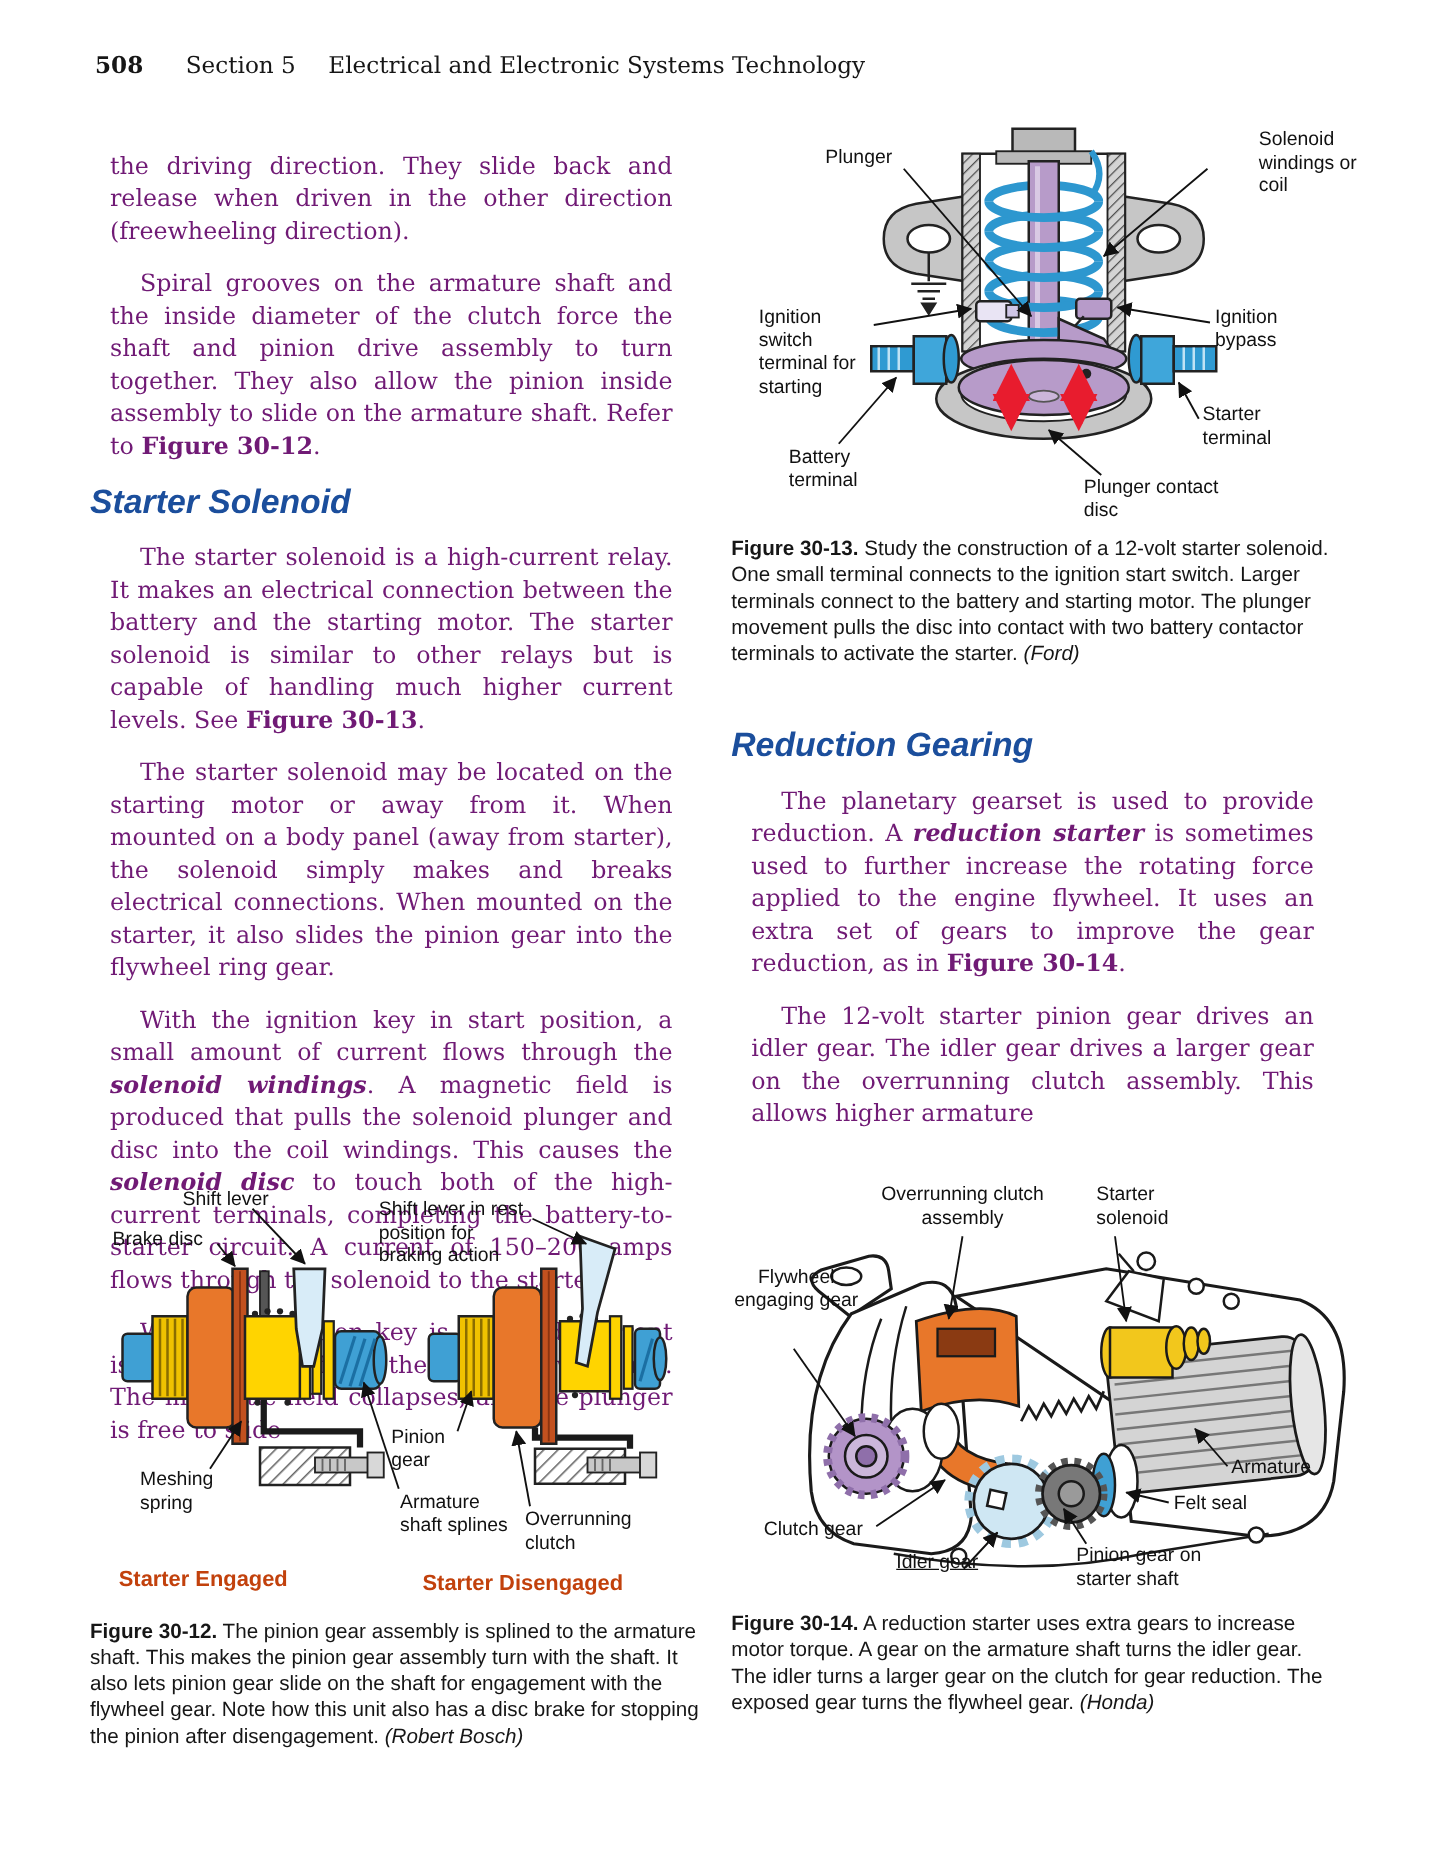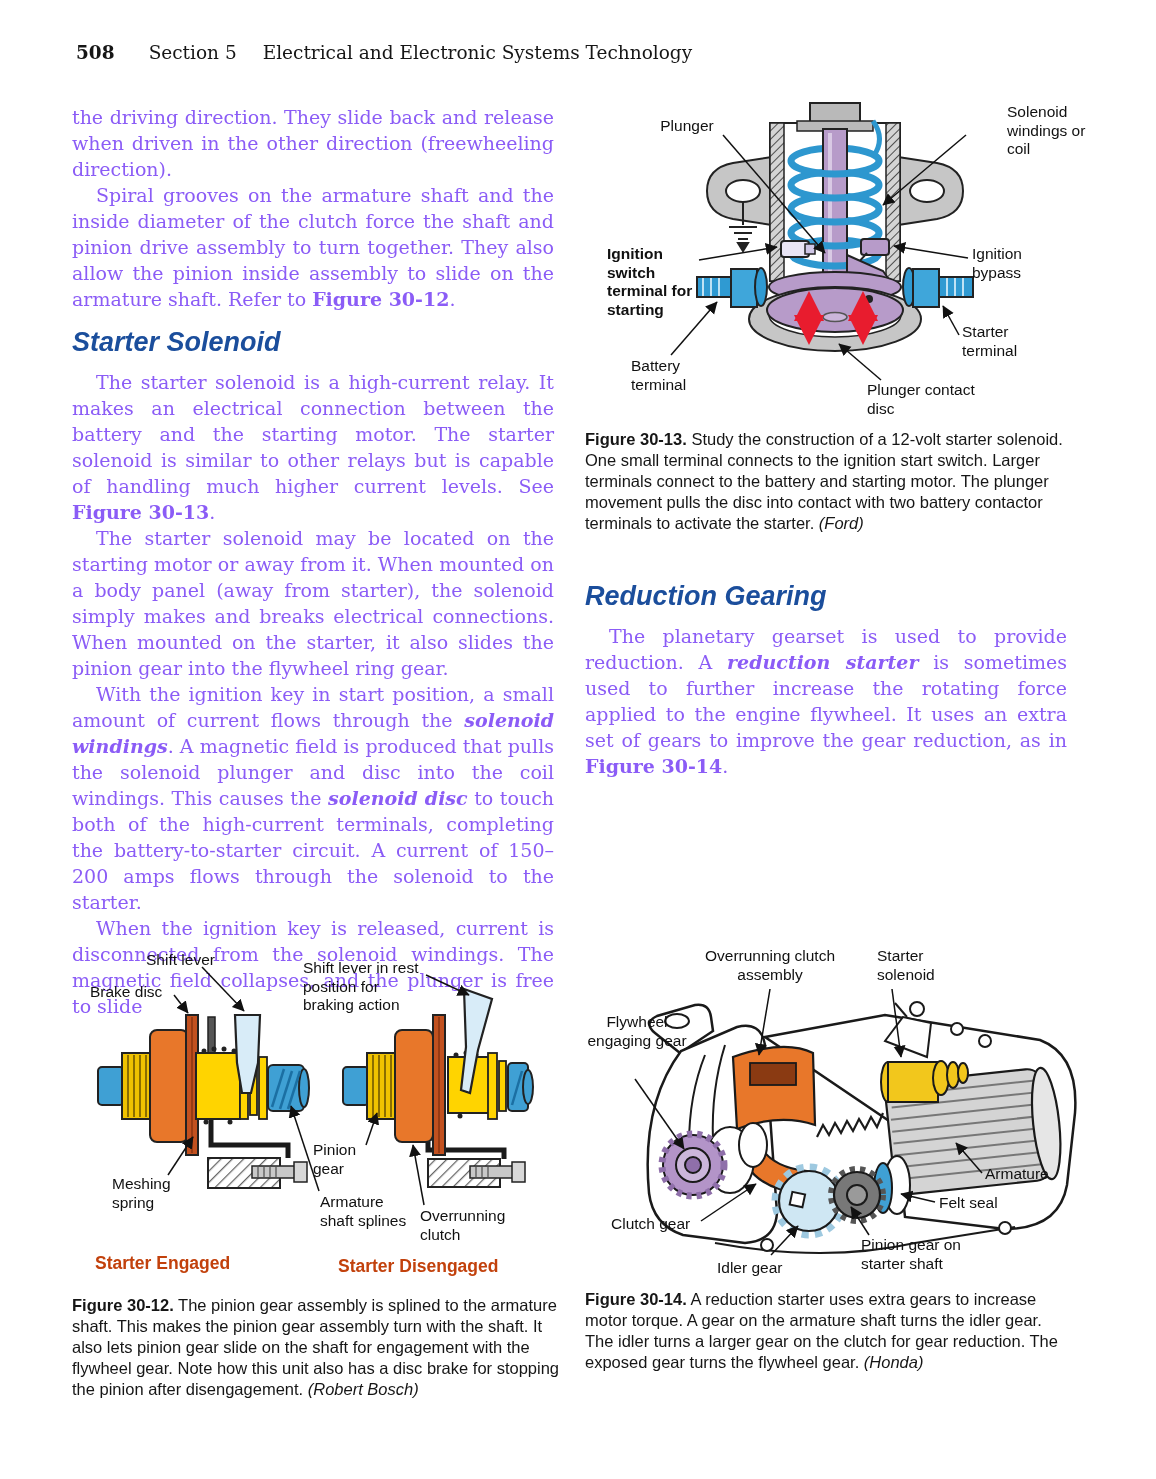--- a/index.html
+++ b/index.html
@@ -2,21 +2,21 @@
 <html><head>
 <meta charset="utf-8">
 <style>
   html,body{margin:0;padding:0;background:#888;}
   .sheet{position:relative;width:1156px;height:1479px;background:#ffffff;overflow:hidden;
          font-family:"Liberation Sans",sans-serif;}
   .page-header{position:absolute;left:76px;top:42px;font:18.5px "DejaVu Serif",serif;color:#161616;}
   .page-header .num{font-weight:bold;margin-right:34px;}
   .page-header .sec{margin-right:26px;}
   .coltext{position:absolute;width:482px;}
-  .coltext p{font:19px/26px "DejaVu Serif",serif;text-align:justify;margin:0;color:#8b5cf6;}
+  .coltext p{font:19px/26px "DejaVu Serif",serif;text-align:justify;margin:16px;color:#701a75;}
   .coltext p.ind{text-indent:24px;}
   .coltext b{font-weight:bold;}
   .bi{font-weight:bold;font-style:italic;}
   h2.head{font-family:"Liberation Sans",sans-serif;font-style:italic;font-weight:bold;
           font-size:27px;color:#1b4e9c;margin:15px 0 11px 0;}
   .fig{position:absolute;}
   .fig svg{position:absolute;left:0;top:0;}
   .lbl{position:absolute;font:15.5px/1.2 "Liberation Sans",sans-serif;color:#111;}
   .lbl.center{text-align:center;}
   .lbl.right{text-align:center;}
@@ -141,33 +141,34 @@
         <line x1="381" y1="40" x2="298" y2="110" marker-end="url(#a13)"></line>
         <line x1="114" y1="165" x2="192" y2="152" marker-end="url(#a13)"></line>
         <line x1="383" y1="163" x2="309" y2="151" marker-end="url(#a13)"></line>
         <line x1="374" y1="240" x2="358" y2="211" marker-end="url(#a13)"></line>
         <line x1="86" y1="260" x2="132" y2="207" marker-end="url(#a13)"></line>
         <line x1="296" y1="285" x2="254" y2="249" marker-end="url(#a13)"></line>
       </g>
     </svg>
     <div class="lbl right" style="left:70px;top:22px;width:64px;">Plunger</div>
     <div class="lbl" style="left:386px;top:8px;width:88px;margin-left:36px;">Solenoid windings or coil</div>
-    <div class="lbl" style="left:22px;top:150px;width:90px;font-weight:bold;">Ignition switch terminal for starting</div>
+    <div class="lbl" style="left:22px;top:150px;width:90px;">Ignition switch terminal for starting</div>
     <div class="lbl" style="left:387px;top:150px;width:70px;">Ignition bypass</div>
     <div class="lbl" style="left:377px;top:228px;width:76px;">Starter terminal</div>
     <div class="lbl" style="left:46px;top:262px;width:70px;">Battery terminal</div>
     <div class="lbl" style="left:282px;top:286px;width:110px;">Plunger contact disc</div>
     <figcaption class="caption" style="left:0;top:334px;width:478px;">
       <b>Figure 30-13.</b><span> Study the construction of a 12-volt starter solenoid. One small terminal connects to the ignition start switch. Larger terminals connect to the battery and starting motor. The plunger movement pulls the disc into contact with two battery contactor terminals to activate the starter. </span><i>(Ford)</i>
     </figcaption>
   </figure>
 
   <div class="coltext" style="left:585px;top:566px;">
     <h2 class="head">Reduction Gearing</h2>
     <p class="ind"><span>The planetary gearset is used to provide reduction. A </span><span class="bi">reduction starter</span><span> is sometimes used to further increase the rotating force applied to the engine flywheel. It uses an extra set of gears to improve the gear reduction, as in </span><b>Figure 30-14</b><span>.</span></p>
+    <p class="ind"><span>The 12-volt starter pinion gear drives an idler gear. The idler gear drives a larger gear on the overrunning clutch assembly. This allows higher armature</span></p>
   </div>
 
   <figure class="fig" style="left:72px;top:945px;width:500px;height:470px;margin:0;">
     <svg width="500" height="345" viewBox="0 0 500 345">
       <defs>
         <marker id="a12" markerWidth="9" markerHeight="9" refX="7.5" refY="4" orient="auto">
             <path d="M0,0L8,4L0,8z" fill="#111"></path>
           </marker>
         <pattern id="hb12" width="8" height="8" patternUnits="userSpaceOnUse" patternTransform="rotate(45)">
           <rect width="8" height="8" fill="#ffffff"></rect>
@@ -347,20 +348,20 @@
         <line x1="186" y1="310" x2="213" y2="281" marker-end="url(#a14)"></line>
         <line x1="284" y1="290" x2="266" y2="262" marker-end="url(#a14)"></line>
       </g>
     </svg>
     <div class="lbl center" style="left:110px;top:2px;width:150px;">Overrunning clutch assembly</div>
     <div class="lbl" style="left:292px;top:2px;width:80px;">Starter solenoid</div>
     <div class="lbl center" style="left:2px;top:68px;width:100px;">Flywheel engaging gear</div>
     <div class="lbl" style="left:400px;top:220px;width:80px;">Armature</div>
     <div class="lbl" style="left:354px;top:249px;width:70px;">Felt seal</div>
     <div class="lbl" style="left:26px;top:270px;width:90px;">Clutch gear</div>
-    <div class="lbl" style="left:132px;top:314px;width:80px;">Idler gear</div>
+    <div class="lbl" style="left:132px;top:296px;width:80px;text-decoration:underline;">Idler gear</div>
     <div class="lbl" style="left:276px;top:291px;width:125px;">Pinion gear on starter shaft</div>
     <figcaption class="caption" style="left:0;top:344px;width:478px;">
       <b>Figure 30-14.</b><span> A reduction starter uses extra gears to increase motor torque. A gear on the armature shaft turns the idler gear. The idler turns a larger gear on the clutch for gear reduction. The exposed gear turns the flywheel gear. </span><i>(Honda)</i>
     </figcaption>
   </figure>
 
 </div>
 
 </body></html>

